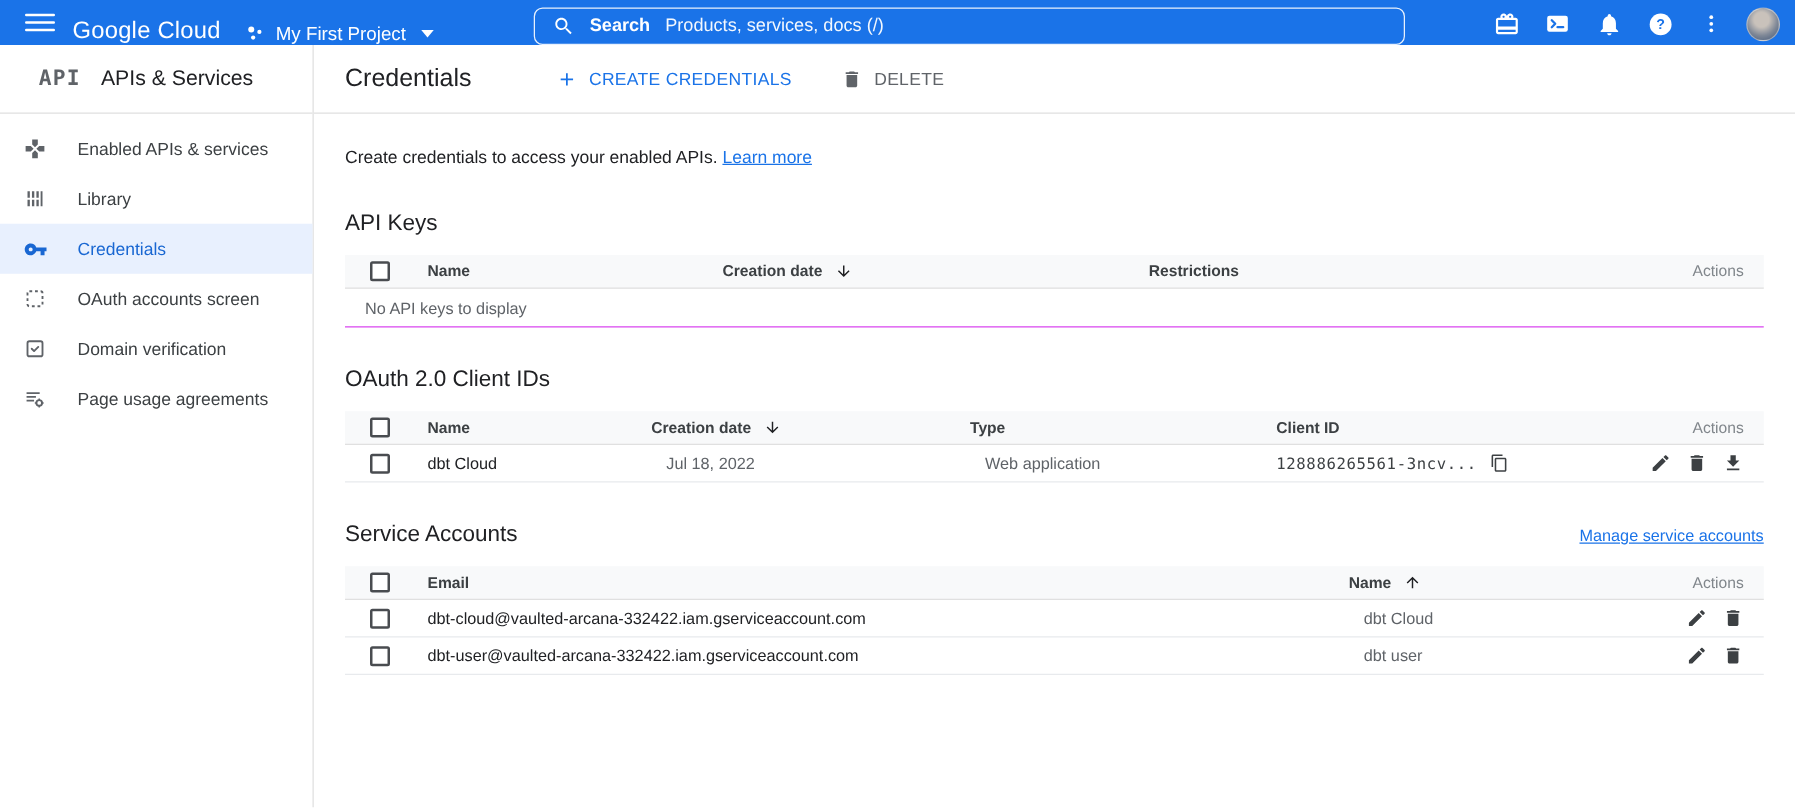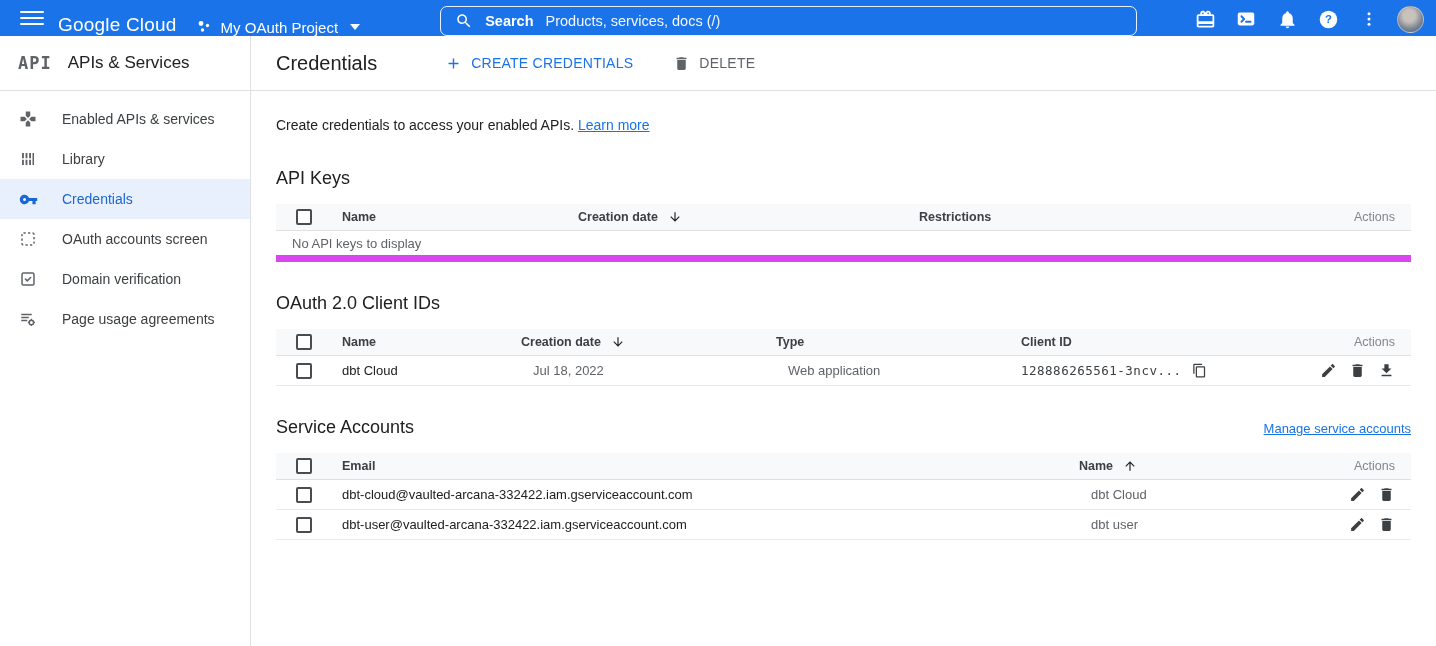--- a/index.html
+++ b/index.html
@@ -28,21 +28,21 @@
   }
   .searchbar .s-label { font-weight:700; font-size:14.5px; }
   .searchbar .s-ph { font-weight:400; font-size:14.5px; color:rgba(255,255,255,.95); }
   .top-right { margin-left:auto; display:flex; align-items:center; gap:7px; }
   .tb-icon { width:34px; height:34px; display:flex; align-items:center; justify-content:center; cursor:pointer; color:#fff; }
   .avatar { width:27px; height:27px; border-radius:50%; margin-left:4px; cursor:pointer;
     background:radial-gradient(circle at 45% 35%, #c9c2bb 0 28%, #7e8796 60%, #3e5577 100%); border:1px solid rgba(255,255,255,.4); }
   
   .shell { display:flex; height:610px; }
   .sidebar { width:251px; flex-shrink:0; border-right:1px solid var(--border,#e0e0e0); }
-  .sb-head { height:55px; border-bottom:1px solid var(--border,#e0e0e0); display:flex; align-items:center; gap:16px; padding:0 18px; }
+  .sb-head { height:55px; border-bottom:1px solid var(--border,#e0e0e0); display:flex; align-items:center; gap:16px; padding:0 31px; }
   .api-mark { font-family:"DejaVu Sans Mono", monospace; font-weight:700; font-size:17px; color:#5f6368; letter-spacing:1px; }
   .sb-title { font-size:17px; color:#202124; }
   .nav { padding-top:8px; }
   .nav-item { height:40px; display:flex; align-items:center; gap:24px; padding:0 18px; font-size:14px; color:#3c4043; cursor:pointer; }
   .nav-item .nv-ico { width:20px; height:20px; color:#5f6368; display:flex; align-items:center; justify-content:center; }
   .nav-item.selected { background:var(--selected-item-bg,#e8f0fe); color:var(--selected-item-text,#1967d2); }
   .nav-item.selected .nv-ico { color:var(--selected-item-text,#1967d2); }
   
   .main { flex:1; overflow:hidden; }
   .main-head { height:55px; border-bottom:1px solid var(--border,#e0e0e0); display:flex; align-items:center; padding:0 25px; }
@@ -63,21 +63,21 @@
   .thead { background:var(--table-header-bg,#f8f9fa); height:27px; font-size:12.5px; font-weight:700; color:#3c4043; border-bottom:1px solid #e0e0e0; }
   .trow { height:30px; font-size:13px; }
   .g-api  { grid-template-columns:66px 236px 341px 1fr 96px; }
   .g-oauth{ grid-template-columns:66px 179px 255px 245px 1fr 104px; }
   .g-svc  { grid-template-columns:66px 1fr 240px 92px; }
   .cb { width:16px; height:16px; border:2px solid #494c50; border-radius:2px; margin-left:20px; cursor:pointer; background:#fff; }
   .col-actions { text-align:right; padding-right:16px; color:#80868b; font-weight:400; }
   .cell-actions { display:flex; justify-content:flex-end; align-items:center; gap:12px; padding-right:16px; color:#3c4043; }
   .cell-actions svg { cursor:pointer; }
   .muted { color:#5f6368;margin-left:12px; }
-  .empty-row { height:31px; display:flex; align-items:center; padding-left:16px; color:#5f6368; font-size:13px; border-bottom:7px solid #d946ef; }
+  .empty-row { height:31px; display:flex; align-items:center; padding-left:16px; color:#5f6368; font-size:13px; border-bottom:1px solid #d946ef; }
   .sort { display:inline-flex; vertical-align:-2px; margin-left:10px; color:#202124; }
   .mono { font-family:"DejaVu Sans Mono", monospace; font-size:12.5px; color:#3c4043; letter-spacing:.5px; }
   .cid-cell { display:flex; align-items:center; gap:10px; }
   .copy-ic { color:#3c4043; cursor:pointer; display:inline-flex; }
   .th-flex { display:flex; align-items:center; }
 </style>
 </head>
 <body>
 
 <header class="topbar">
@@ -88,21 +88,21 @@
     </div>
   <div class="gc-logo"><b>Google Cloud</b></div>
   <div class="project-picker">
     <span style="display:inline-flex">
       <svg width="18" height="18" viewBox="0 0 18 18">
           <circle cx="6" cy="5.5" r="2.4" fill="#fff"></circle>
           <circle cx="12.5" cy="7.5" r="1.7" fill="#fff"></circle>
           <circle cx="7.5" cy="12" r="1.7" fill="#fff"></circle>
         </svg>
     </span>
-    <span>My OAuth Project</span>
+    <span>My First Project</span>
     <span class="caret-down"></span>
   </div>
 
   <div class="searchbar">
     <span style="display:inline-flex">
       <svg width="18" height="18" viewBox="0 0 24 24" fill="#fff">
           <path d="M15.5 14h-.79l-.28-.27C15.41 12.59 16 11.11 16 9.5 16 5.91 13.09 3 9.5 3S3 5.91 3 9.5 5.91 16 9.5 16c1.61 0 3.09-.59 4.23-1.57l.27.28v.79l5 4.99L20.49 19l-4.99-5zm-6 0C7.01 14 5 11.99 5 9.5S7.01 5 9.5 5 14 7.01 14 9.5 11.99 14 9.5 14z"></path>
         </svg>
     </span>
     <span class="s-label">Search</span>

